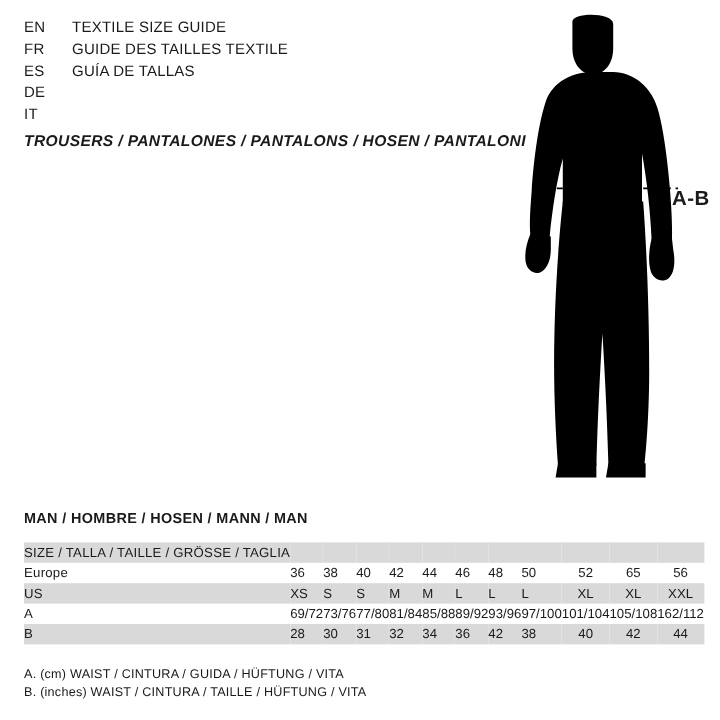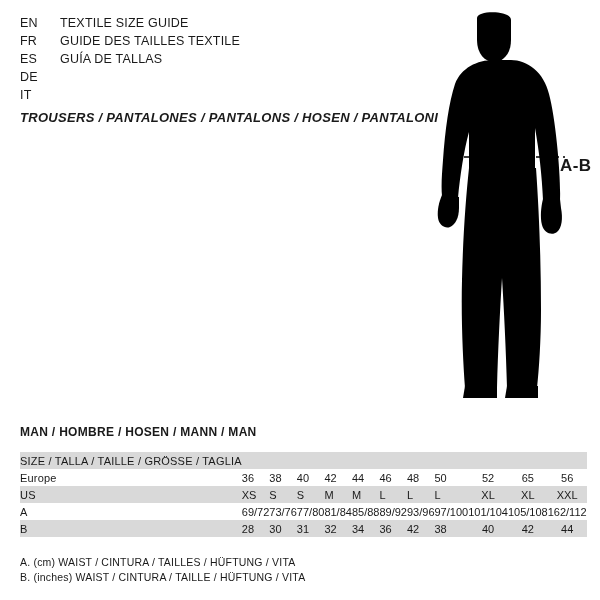--- a/index.html
+++ b/index.html
@@ -256,17 +256,17 @@
         <td class="val">42</td>
         <td class="val">38</td>
         <td class="val wide">40</td>
         <td class="val wide">42</td>
         <td class="val wide">44</td>
       </tr>
     </tbody>
   </table>
 
   <div class="notes">
-    <div>A. (cm) WAIST / CINTURA / TAILLES / HÜFTUNG / VITA</div>
+    <div>A. (cm) WAIST / CINTURA / GUIDA / HÜFTUNG / VITA</div>
     <div>B. (inches) WAIST / CINTURA / TAILLE / HÜFTUNG / VITA</div>
   </div>
 
 </div>
 
 </body></html>

